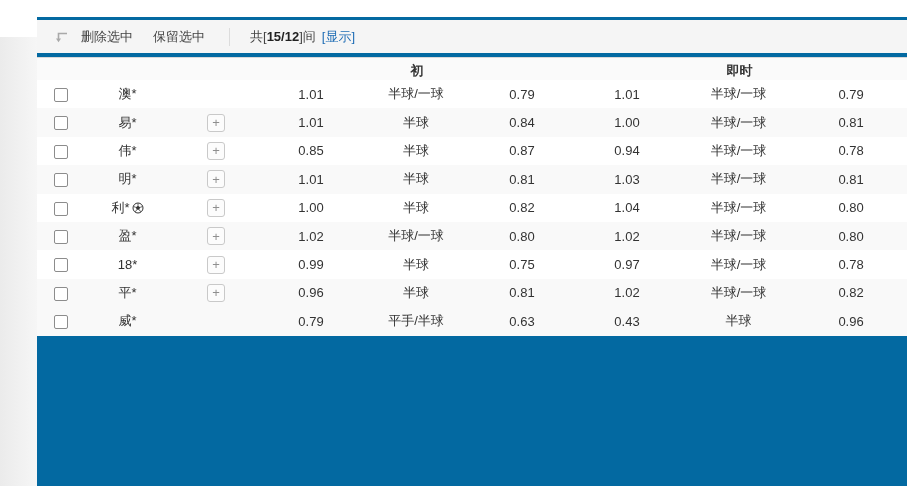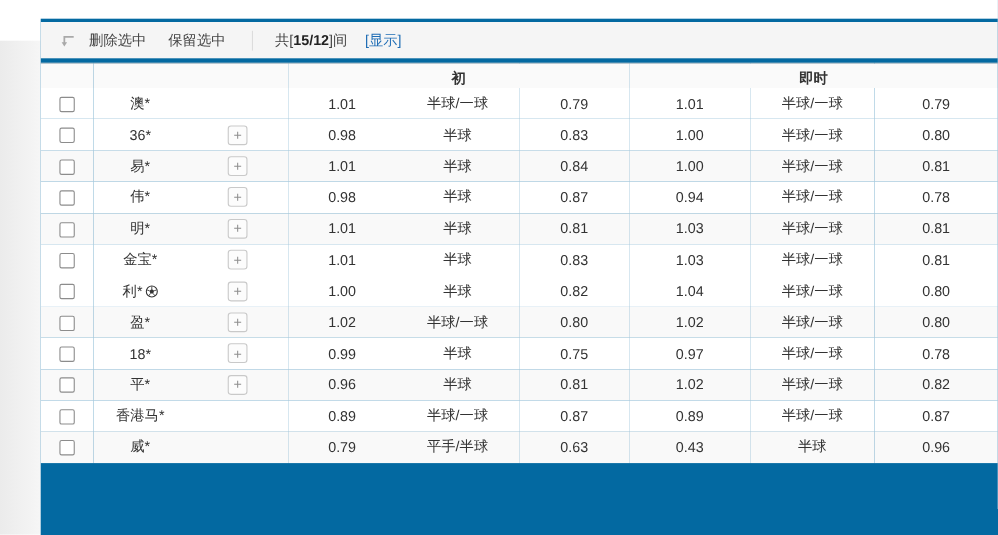--- a/index.html
+++ b/index.html
@@ -10,21 +10,21 @@
   .content { position:absolute; left:37px; top:17px; width:870px; height:486px; background:#0369a1; }
 
   
   .toolbar { margin-top:3px; height:33px; background:#f5f5f5; display:flex; align-items:center;
     padding-left:16px; font-size:13px; }
   .tb-icon { display:inline-flex; margin-right:12px; }
   .tb-btn { color:#444; margin-right:20px; cursor:pointer; }
   .tb-sep { width:1px; height:18px; background:#dcdcdc; margin:0 20px 0 4px; }
   .tb-count { color:#444; }
   .tb-count b { color:#222; }
-  .tb-link { margin-left:16px; text-decoration:none; cursor:pointer; }
+  .tb-link { margin-left:6px; text-decoration:none; cursor:pointer; }
 
   
   table { width:870px; border-collapse:collapse; table-layout:fixed; margin-top:4px; font-size:13px; }
   thead tr { background:#fafafa; }
   thead { border-top:1px solid #d8d8d8; }
   tr.group-row { height:22px; }
   tr.group-row th { font-weight:bold; vertical-align:middle; padding-top:4px; }
   tr.sub-row { height:26px; }
   th { font-weight:bold; text-align:center; color:#333; }
   tbody tr { height:28.4px; background:#fff; }
@@ -87,79 +87,57 @@
     <td></td>
     <td>1.01</td>
     <td>半球/一球</td>
     <td>0.79</td>
     <td>1.01</td>
     <td>半球/一球</td>
     <td>0.79</td>
   </tr>
 
 
-  <tr>
-    <td><span class="cb"></span></td>
-    <td class="company-cell"><span>36*</span></td>
-    <td><button class="plus">+</button></td>
-    <td>0.98</td>
-    <td>半球</td>
-    <td>0.83</td>
-    <td>1.00</td>
-    <td>半球/一球</td>
-    <td>0.80</td>
-  </tr>
 
   <tr class="alt">
     <td><span class="cb"></span></td>
     <td class="company-cell"><span>易*</span></td>
     <td><button class="plus">+</button></td>
     <td>1.01</td>
     <td>半球</td>
     <td>0.84</td>
     <td>1.00</td>
     <td>半球/一球</td>
     <td>0.81</td>
   </tr>
 
   <tr>
     <td><span class="cb"></span></td>
     <td class="company-cell"><span>伟*</span></td>
     <td><button class="plus">+</button></td>
-    <td>0.98</td>
+    <td>0.85</td>
     <td>半球</td>
     <td>0.87</td>
     <td>0.94</td>
     <td>半球/一球</td>
     <td>0.78</td>
   </tr>
 
   <tr class="alt">
     <td><span class="cb"></span></td>
     <td class="company-cell"><span>明*</span></td>
     <td><button class="plus">+</button></td>
     <td>1.01</td>
     <td>半球</td>
     <td>0.81</td>
     <td>1.03</td>
     <td>半球/一球</td>
     <td>0.81</td>
   </tr>
 
-  <tr>
-    <td><span class="cb"></span></td>
-    <td class="company-cell"><span>金宝*</span></td>
-    <td><button class="plus">+</button></td>
-    <td>1.01</td>
-    <td>半球</td>
-    <td>0.83</td>
-    <td>1.03</td>
-    <td>半球/一球</td>
-    <td>0.81</td>
-  </tr>
 
 
   <tr>
     <td><span class="cb"></span></td>
     <td class="company-cell"><span>利*</span><svg class="ball" width="12" height="12" viewBox="0 0 24 24">
               <circle cx="12" cy="12" r="10" fill="#fff" stroke="#333" stroke-width="2"></circle>
               <path d="M12 7.6 L16.2 10.7 L14.6 15.6 L9.4 15.6 L7.8 10.7 Z" fill="#333"></path>
               <path d="M12 7.6 V3 M16.2 10.7 L20.6 9.2 M14.6 15.6 L17.3 19.6 M9.4 15.6 L6.7 19.6 M7.8 10.7 L3.4 9.2" stroke="#333" stroke-width="1.6" fill="none"></path>
             </svg></td>
     <td><button class="plus">+</button></td>
@@ -200,31 +178,20 @@
     <td class="company-cell"><span>平*</span></td>
     <td><button class="plus">+</button></td>
     <td>0.96</td>
     <td>半球</td>
     <td>0.81</td>
     <td>1.02</td>
     <td>半球/一球</td>
     <td>0.82</td>
   </tr>
 
-  <tr>
-    <td><span class="cb"></span></td>
-    <td class="company-cell"><span>香港马*</span></td>
-    <td></td>
-    <td>0.89</td>
-    <td>半球/一球</td>
-    <td>0.87</td>
-    <td>0.89</td>
-    <td>半球/一球</td>
-    <td>0.87</td>
-  </tr>
 
   <tr class="alt">
     <td><span class="cb"></span></td>
     <td class="company-cell"><span>威*</span></td>
     <td></td>
     <td>0.79</td>
     <td>平手/半球</td>
     <td>0.63</td>
     <td>0.43</td>
     <td>半球</td>

